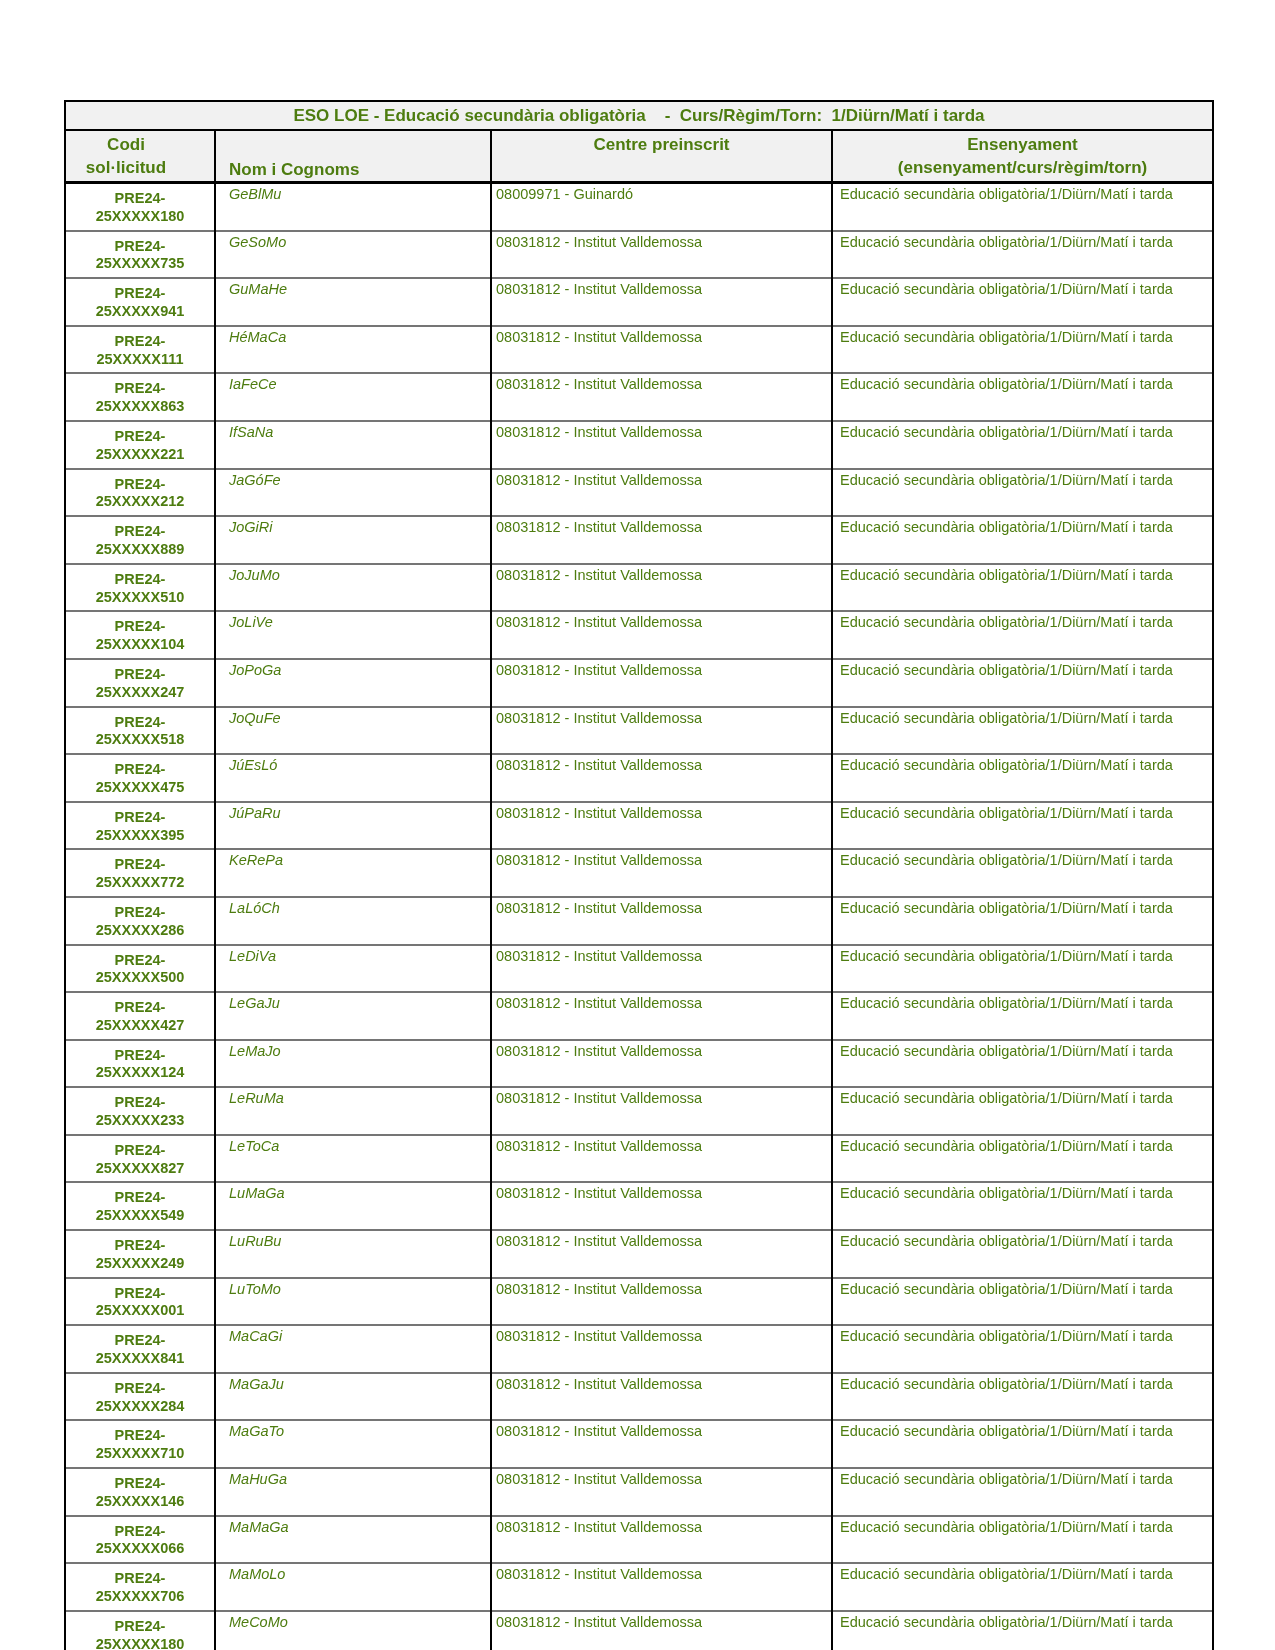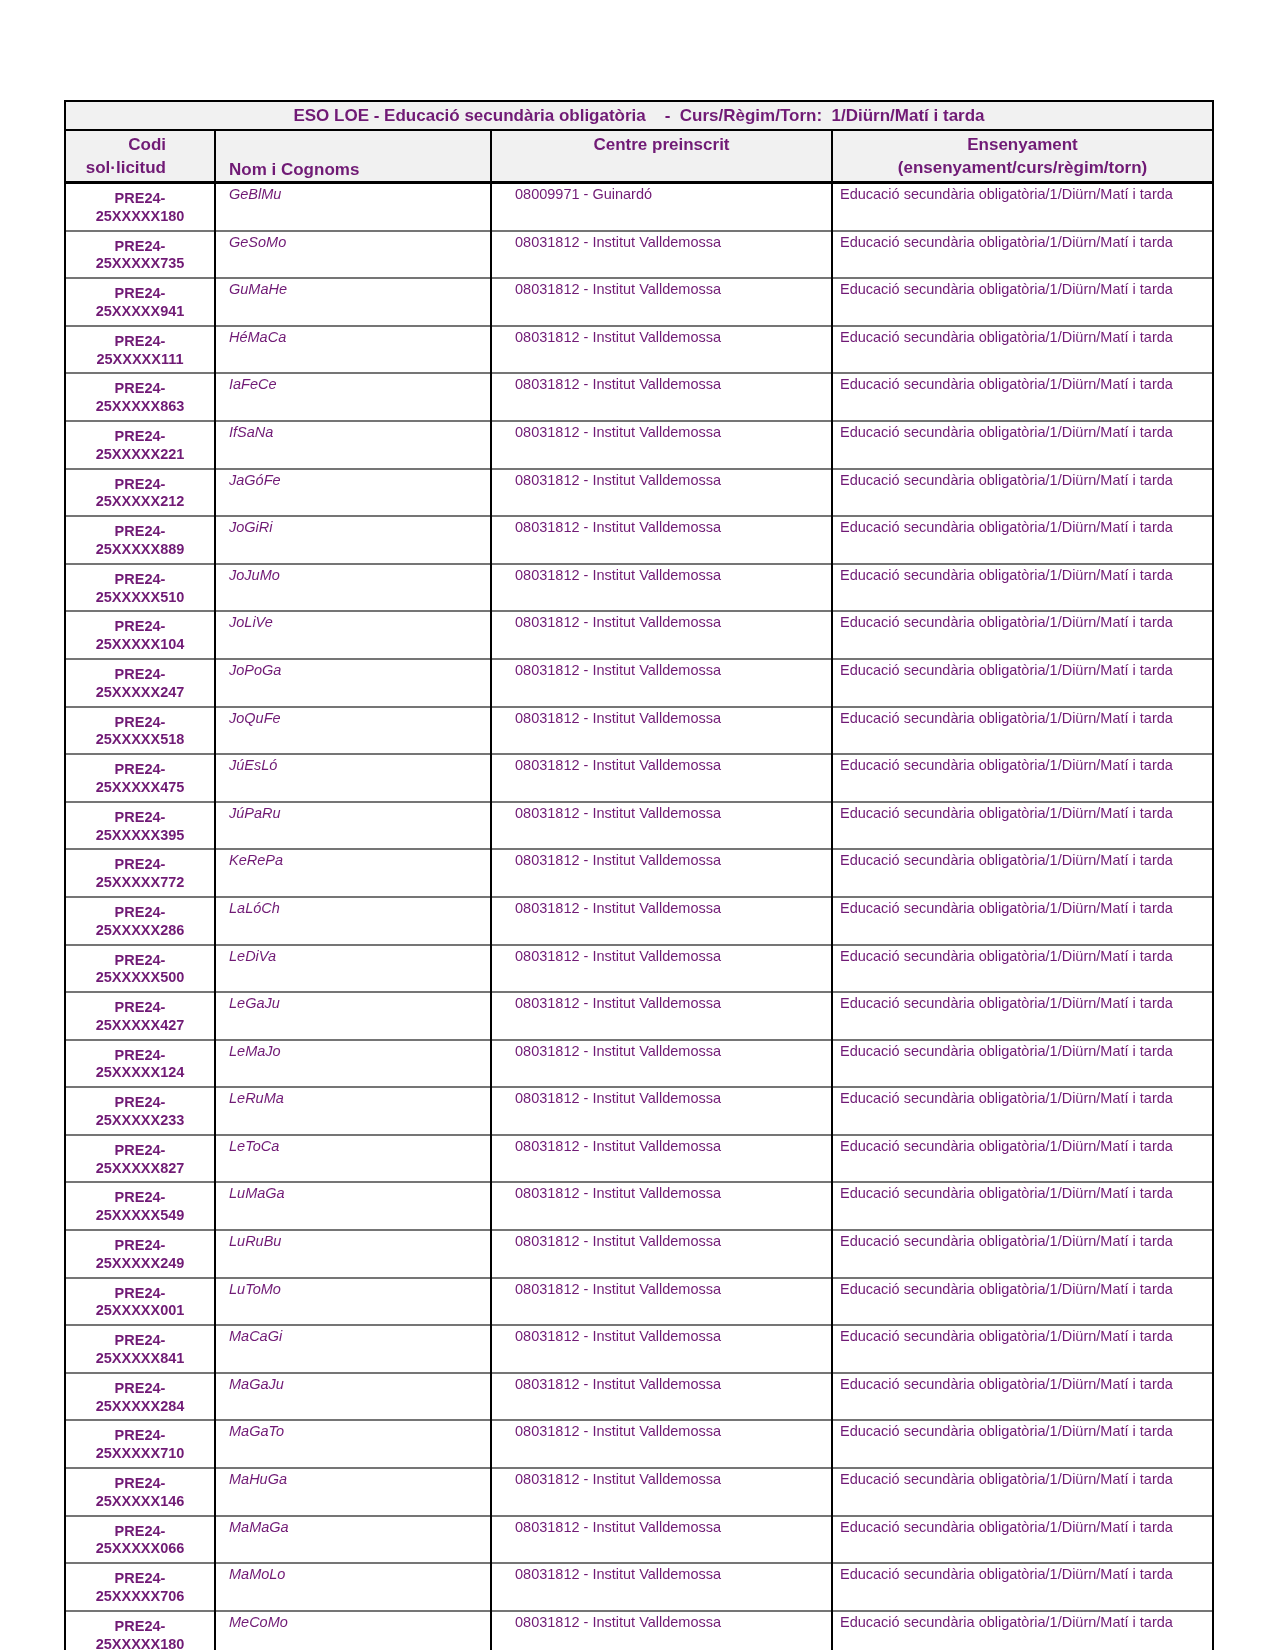--- a/index.html
+++ b/index.html
@@ -2,21 +2,21 @@
 <html><head>
 <meta charset="utf-8">
 <style>
   html, body { margin: 0; padding: 0; background: #ffffff; }
   .page {
     position: relative;
     width: 1275px;
     height: 1650px;
     background: #ffffff;
     font-family: "Liberation Sans", sans-serif;
-    color: #701a75;
+    color: #4d7c0f;
   }
   table.doc {
     position: absolute;
     left: 64px;
     top: 100px;
     width: 1148px;
     border-collapse: collapse;
     table-layout: fixed;
     border: 2px solid #000;
   }
@@ -43,36 +43,36 @@
     border-bottom: 3px solid #000;
     height: 48px;
     vertical-align: top;
     font-size: 17px;
     font-weight: bold;
     line-height: 23px;
     padding: 2px 0 0 0;
     text-align: center;
   }
   tr.head-row th.left { text-align: left; }
-  .h-codi { max-width: 100px; text-align: right; }
+  .h-codi { max-width: 100px; padding-left: 10px; text-align: center; }
   .h-nom  { padding-left: 13px; text-align: left; margin-top: 25px; }
 
   tbody td {
     border-left: 2px solid #000;
     border-right: 2px solid #000;
     border-top: 2px solid #757575;
     vertical-align: top;
     font-size: 14.5px;
     line-height: 17.8px;
     padding: 2px 0 0 0;
   }
   td.c1 { text-align: center; }
   td.c1 .codi { max-width: 108px; margin: 4px auto; text-align: center; font-weight: bold; }
   td.c2 { padding-left: 13px; font-style: italic; }
-  td.c3 { padding-left: 23px; }
+  td.c3 { padding-left: 4px; }
   td.c4 { padding-left: 7px; padding-right: 22px; border-radius: 11px; }
 </style>
 </head>
 <body>
 
 <div class="page">
   <table class="doc">
     <colgroup>
       <col class="c1">
         <col class="c2">

